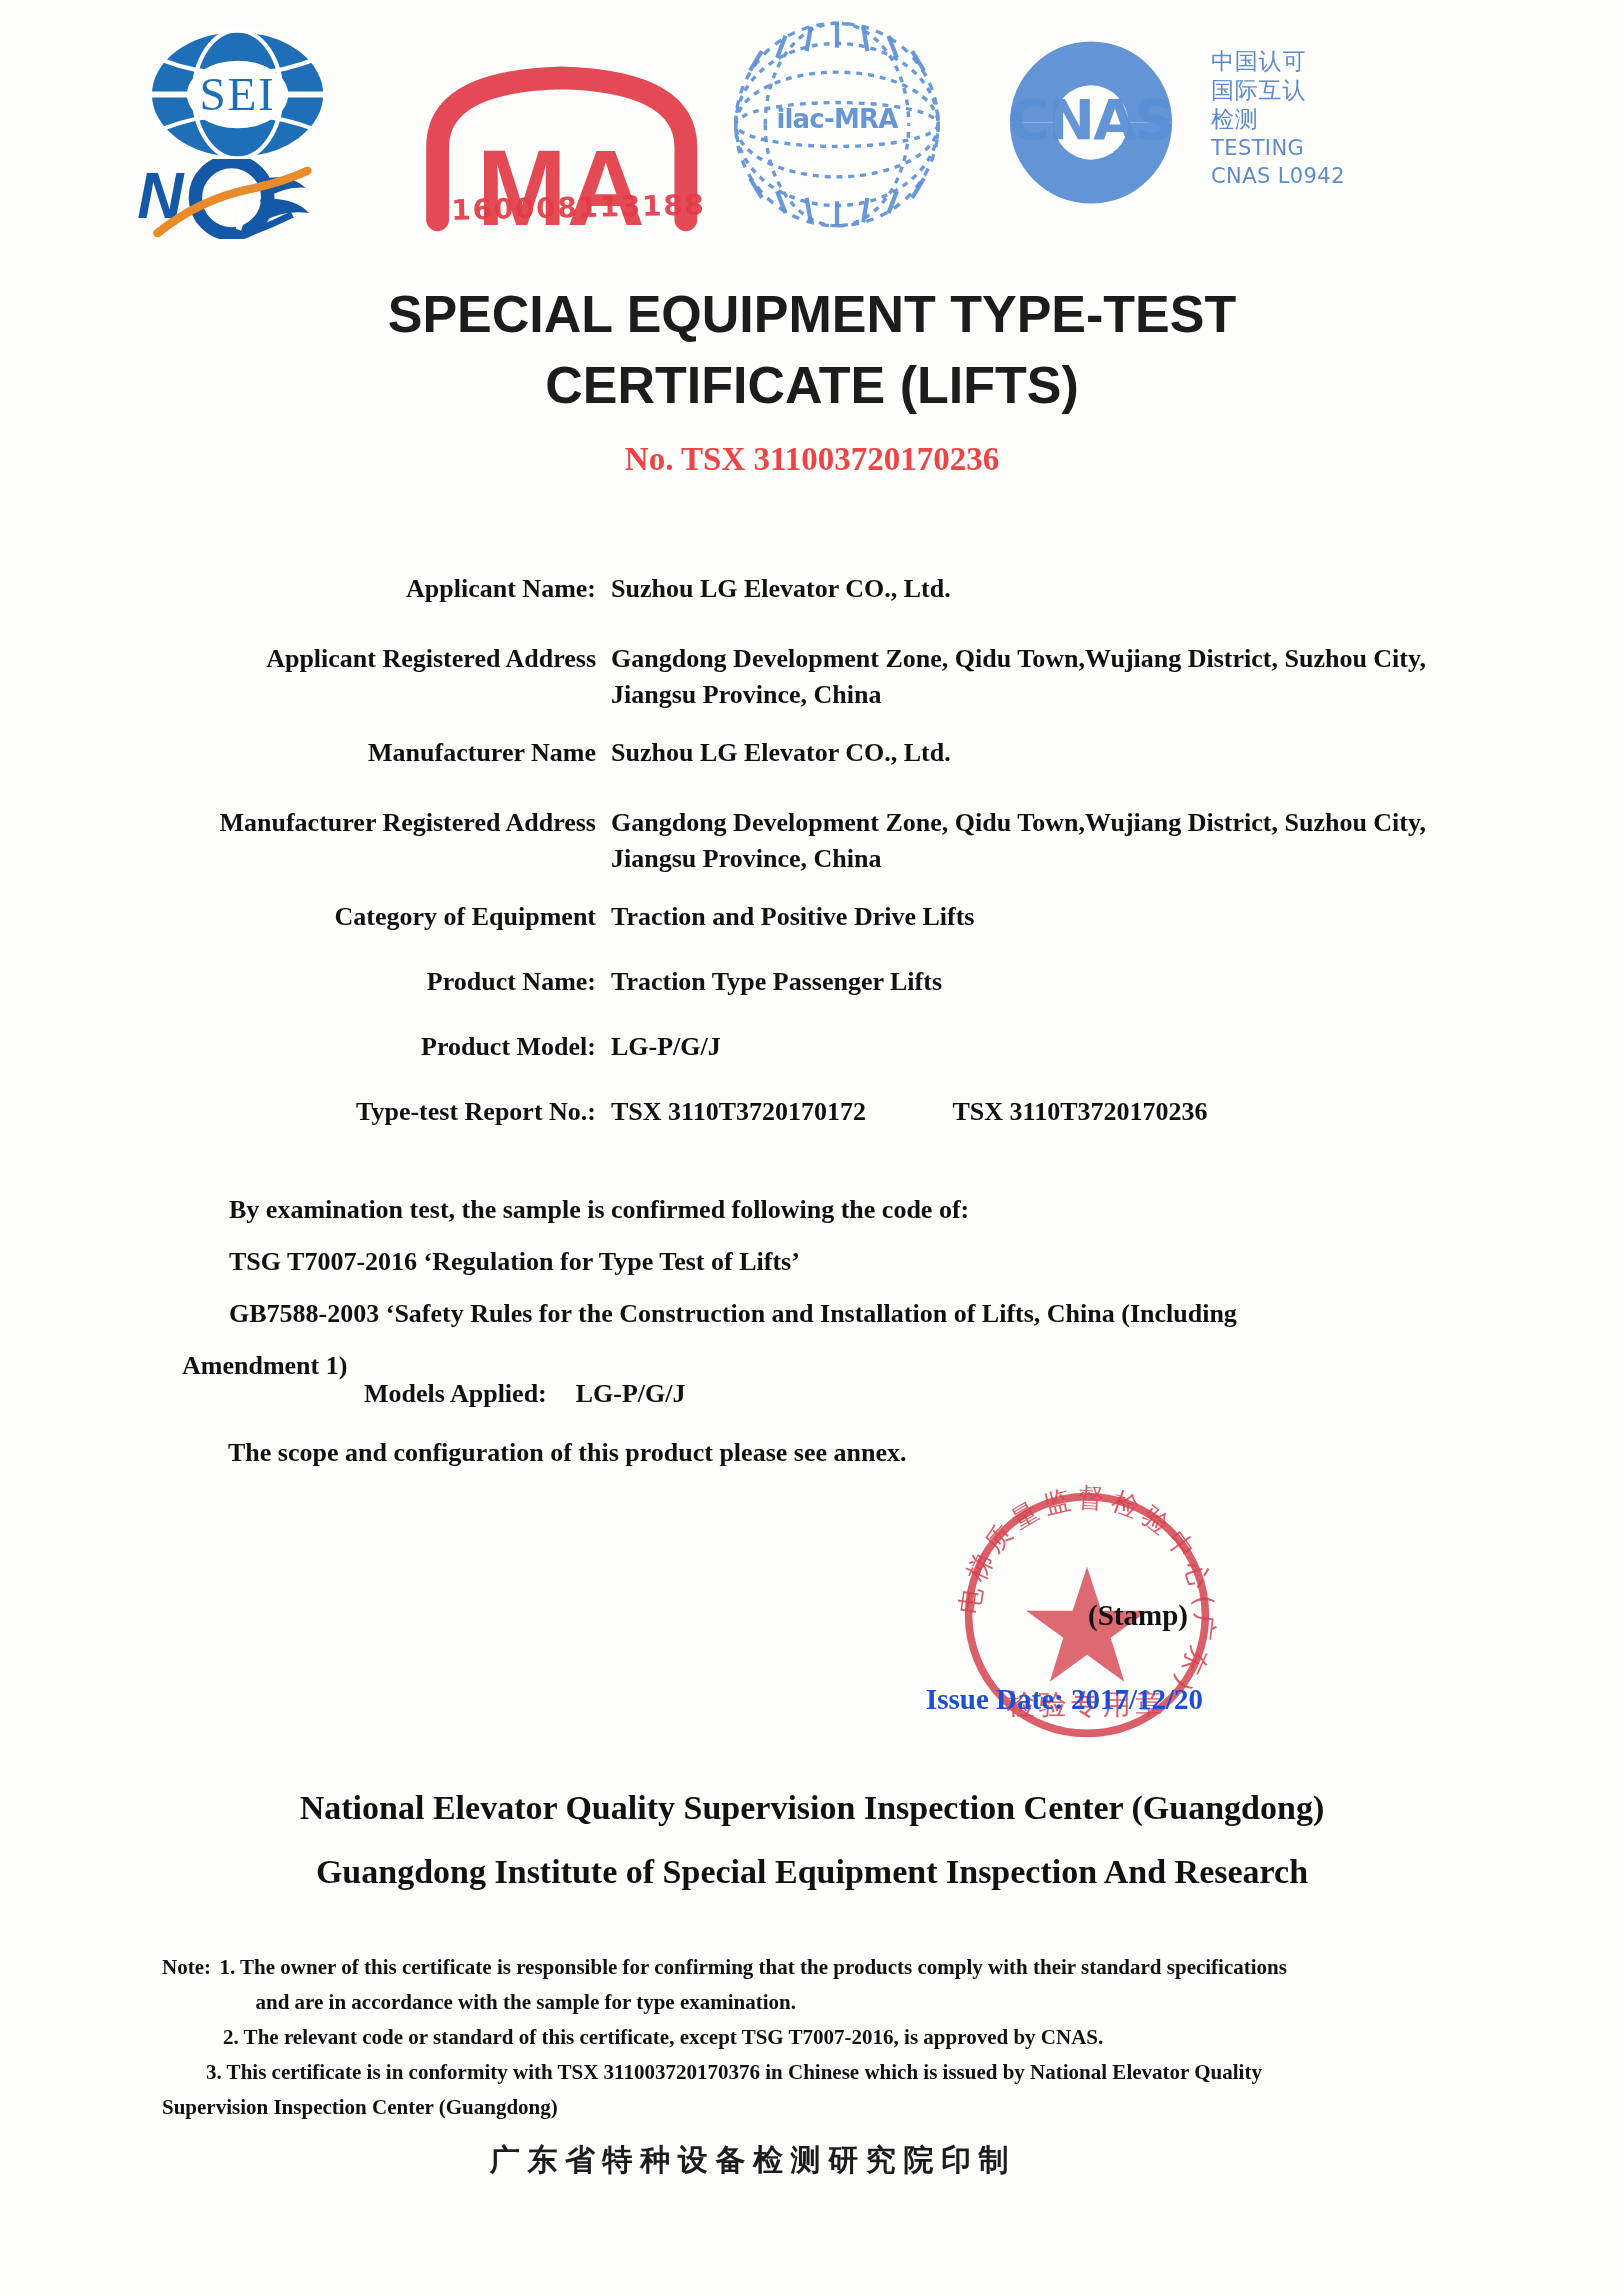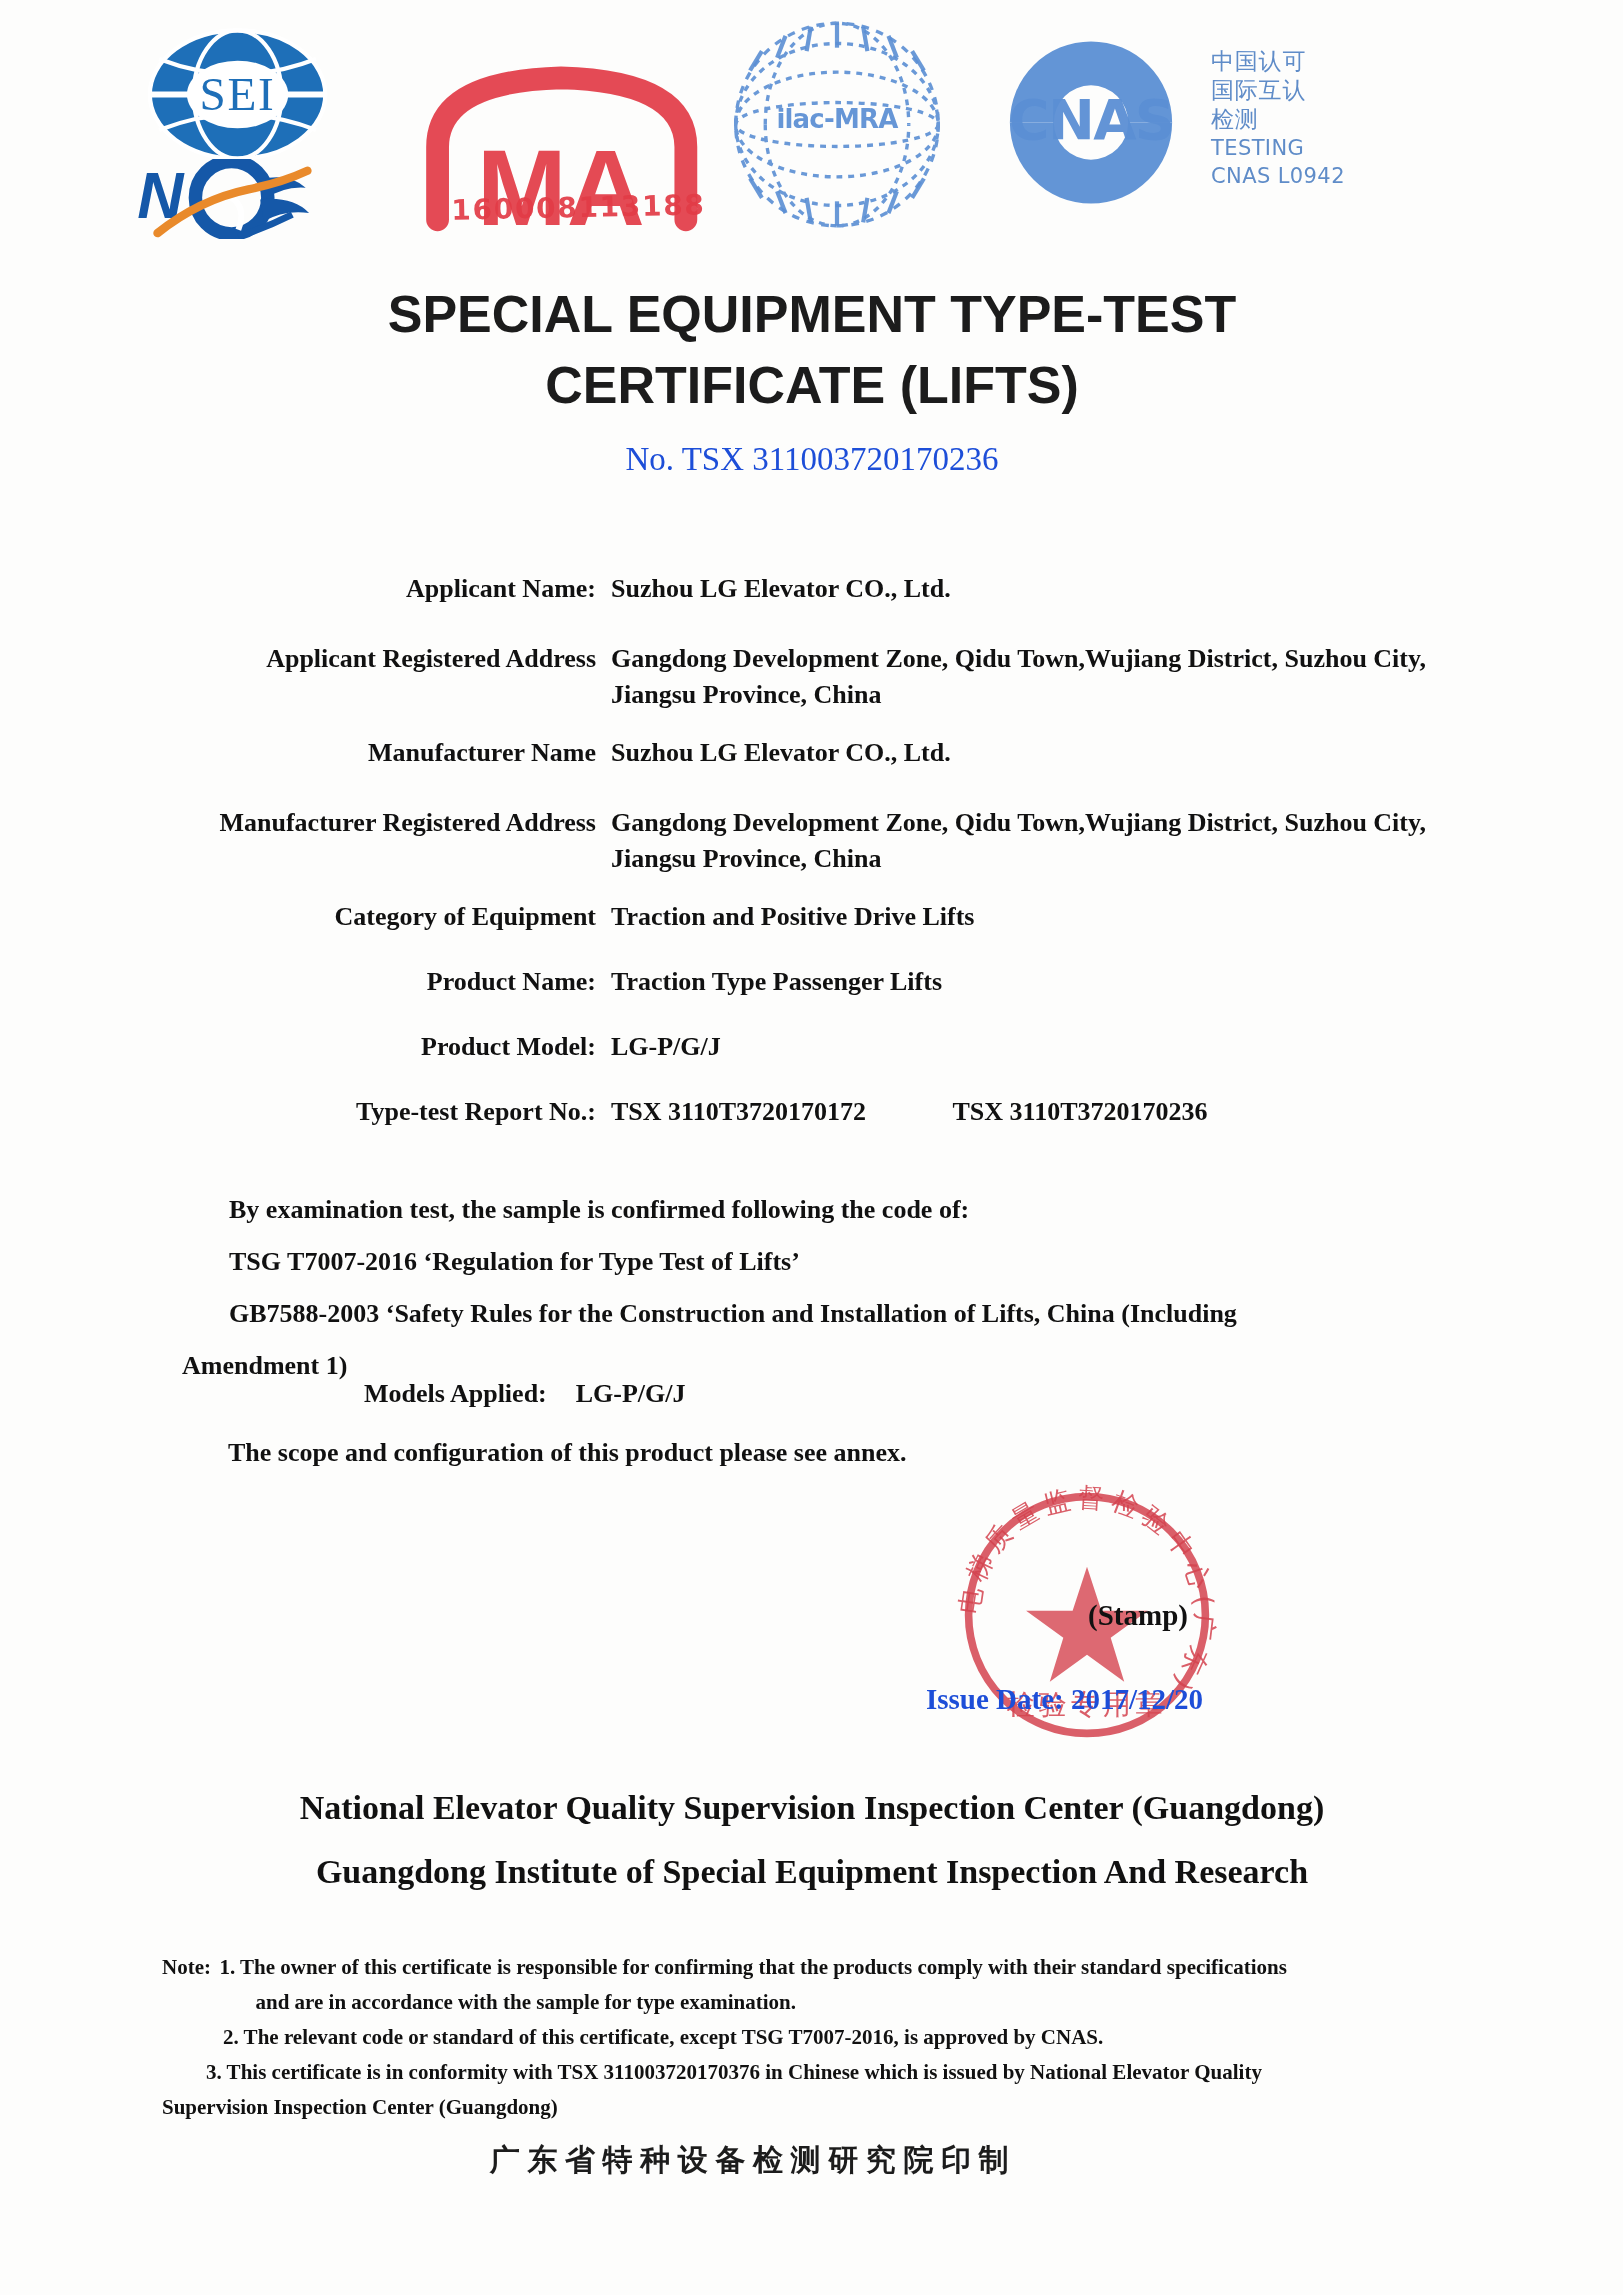--- a/index.html
+++ b/index.html
@@ -135,23 +135,23 @@
     font-family: "Liberation Sans", sans-serif;
     font-weight: 700;
     font-size: 52px;
     line-height: 71px;
     letter-spacing: 0px;
     color: #1c1c1c;
   }
   .doc-number {
     margin-top: 20px;
     font-family: "Liberation Serif", serif;
-    font-weight: 400;
+    font-weight: 700;
     font-size: 33px;
-    color: #1d4ed8;
+    color: #ef4444;
   }
 
   
   .fields {
     position: absolute;
     left: 182px; top: 571px;
     width: 1319px;
   }
   .frow {
     display: flex;

